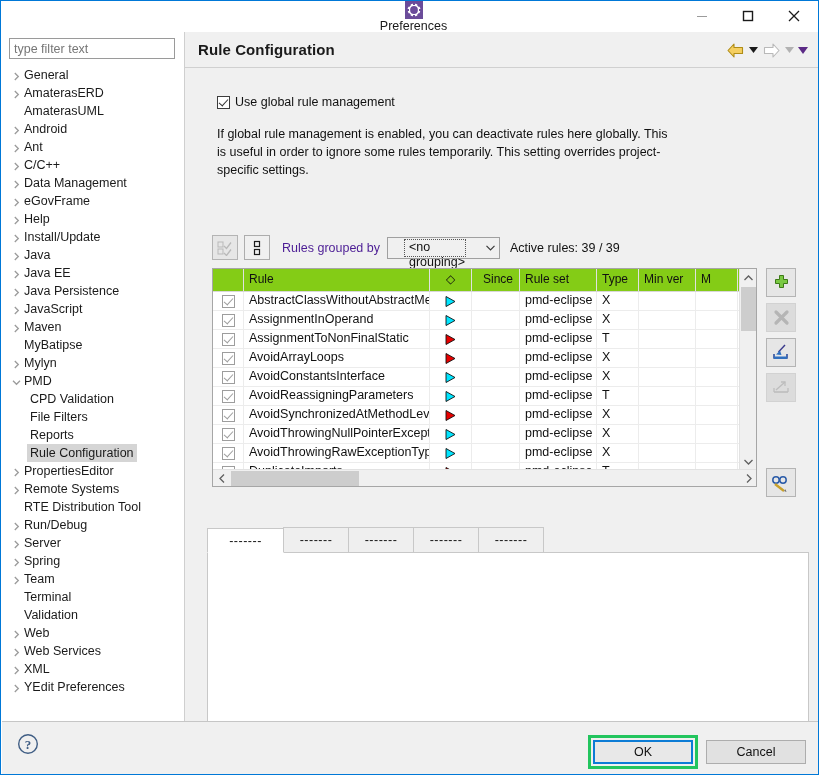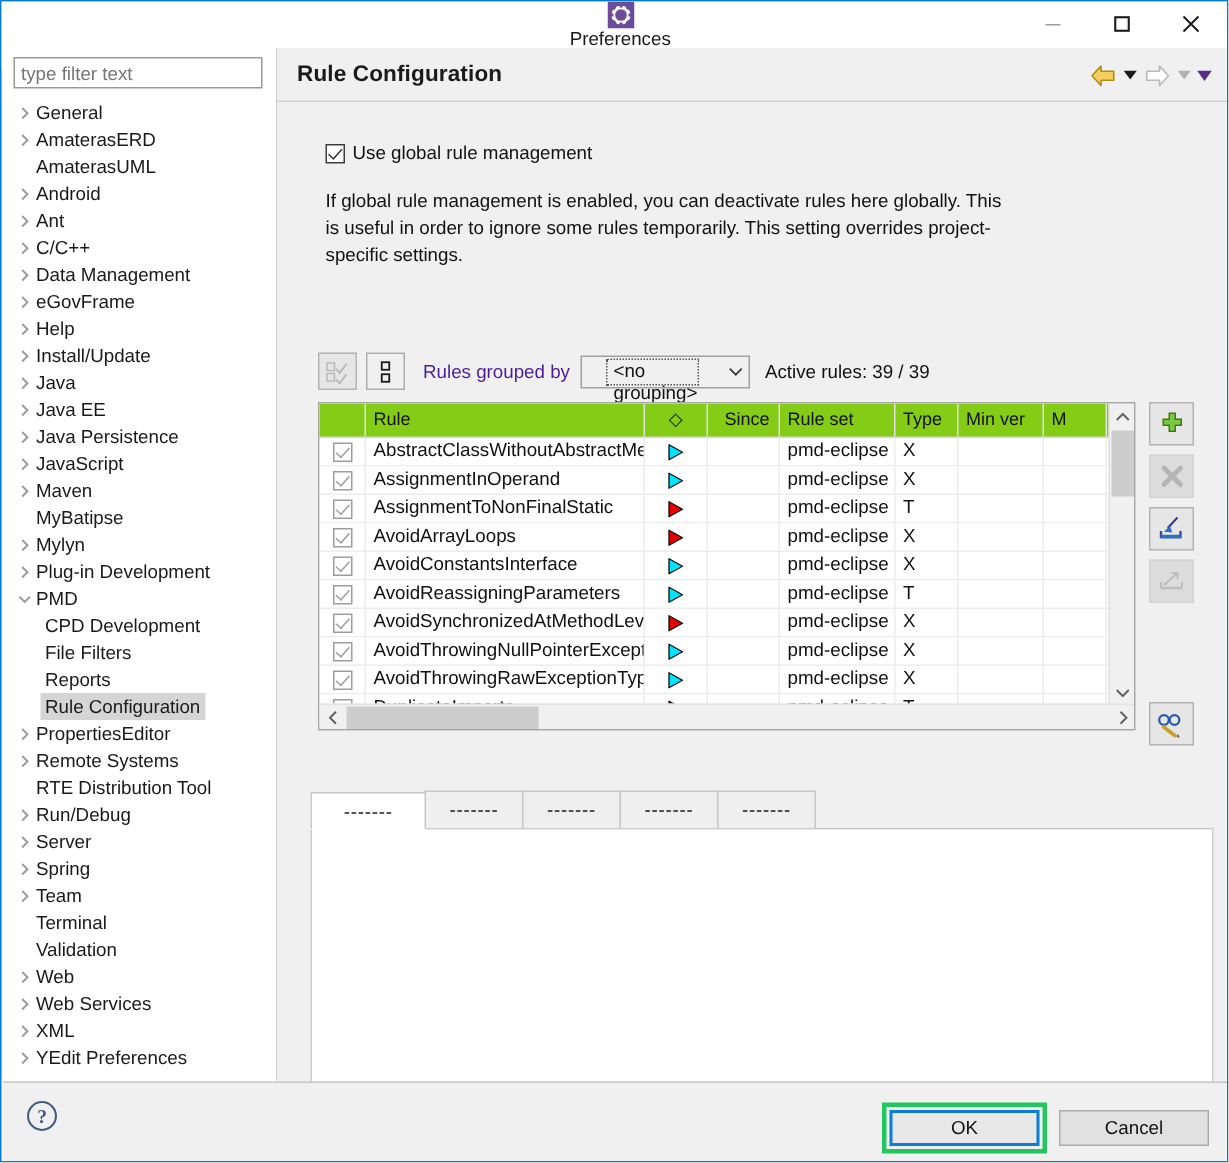--- a/index.html
+++ b/index.html
@@ -561,26 +561,23 @@
               <path fill="none" stroke="#9b9b9b" stroke-width="1.3" d="M2.8 1 L6.3 4.5 L2.8 8"></path>
             </svg></span><span class="tree-label">JavaScript</span></div>
         <div class="tree-row depth1"><span class="tw"><svg width="9" height="9" viewBox="0 0 9 9">
               <path fill="none" stroke="#9b9b9b" stroke-width="1.3" d="M2.8 1 L6.3 4.5 L2.8 8"></path>
             </svg></span><span class="tree-label">Maven</span></div>
         <div class="tree-row depth1"><span class="tw"></span><span class="tree-label">MyBatipse</span></div>
         <div class="tree-row depth1"><span class="tw"><svg width="9" height="9" viewBox="0 0 9 9">
               <path fill="none" stroke="#9b9b9b" stroke-width="1.3" d="M2.8 1 L6.3 4.5 L2.8 8"></path>
             </svg></span><span class="tree-label">Mylyn</span></div>
         <div class="tree-row depth1"><span class="tw"><svg width="9" height="9" viewBox="0 0 9 9">
-              <path fill="none" stroke="#9b9b9b" stroke-width="1.3" d="M2.8 1 L6.3 4.5 L2.8 8"></path>
-            </svg></span><span class="tree-label">Plug-in Development</span></div>
-        <div class="tree-row depth1"><span class="tw"><svg width="9" height="9" viewBox="0 0 9 9">
               <path fill="none" stroke="#9b9b9b" stroke-width="1.3" d="M1 2.8 L4.5 6.3 L8 2.8"></path>
             </svg></span><span class="tree-label">PMD</span></div>
-        <div class="tree-row depth2"><span class="tree-label">CPD Development</span></div>
+        <div class="tree-row depth2"><span class="tree-label">CPD Validation</span></div>
         <div class="tree-row depth2"><span class="tree-label">File Filters</span></div>
         <div class="tree-row depth2"><span class="tree-label">Reports</span></div>
         <div class="tree-row depth2 selected"><span class="tree-label">Rule Configuration</span></div>
         <div class="tree-row depth1"><span class="tw"><svg width="9" height="9" viewBox="0 0 9 9">
               <path fill="none" stroke="#9b9b9b" stroke-width="1.3" d="M2.8 1 L6.3 4.5 L2.8 8"></path>
             </svg></span><span class="tree-label">PropertiesEditor</span></div>
         <div class="tree-row depth1"><span class="tw"><svg width="9" height="9" viewBox="0 0 9 9">
               <path fill="none" stroke="#9b9b9b" stroke-width="1.3" d="M2.8 1 L6.3 4.5 L2.8 8"></path>
             </svg></span><span class="tree-label">Remote Systems</span></div>
         <div class="tree-row depth1"><span class="tw"></span><span class="tree-label">RTE Distribution Tool</span></div>

